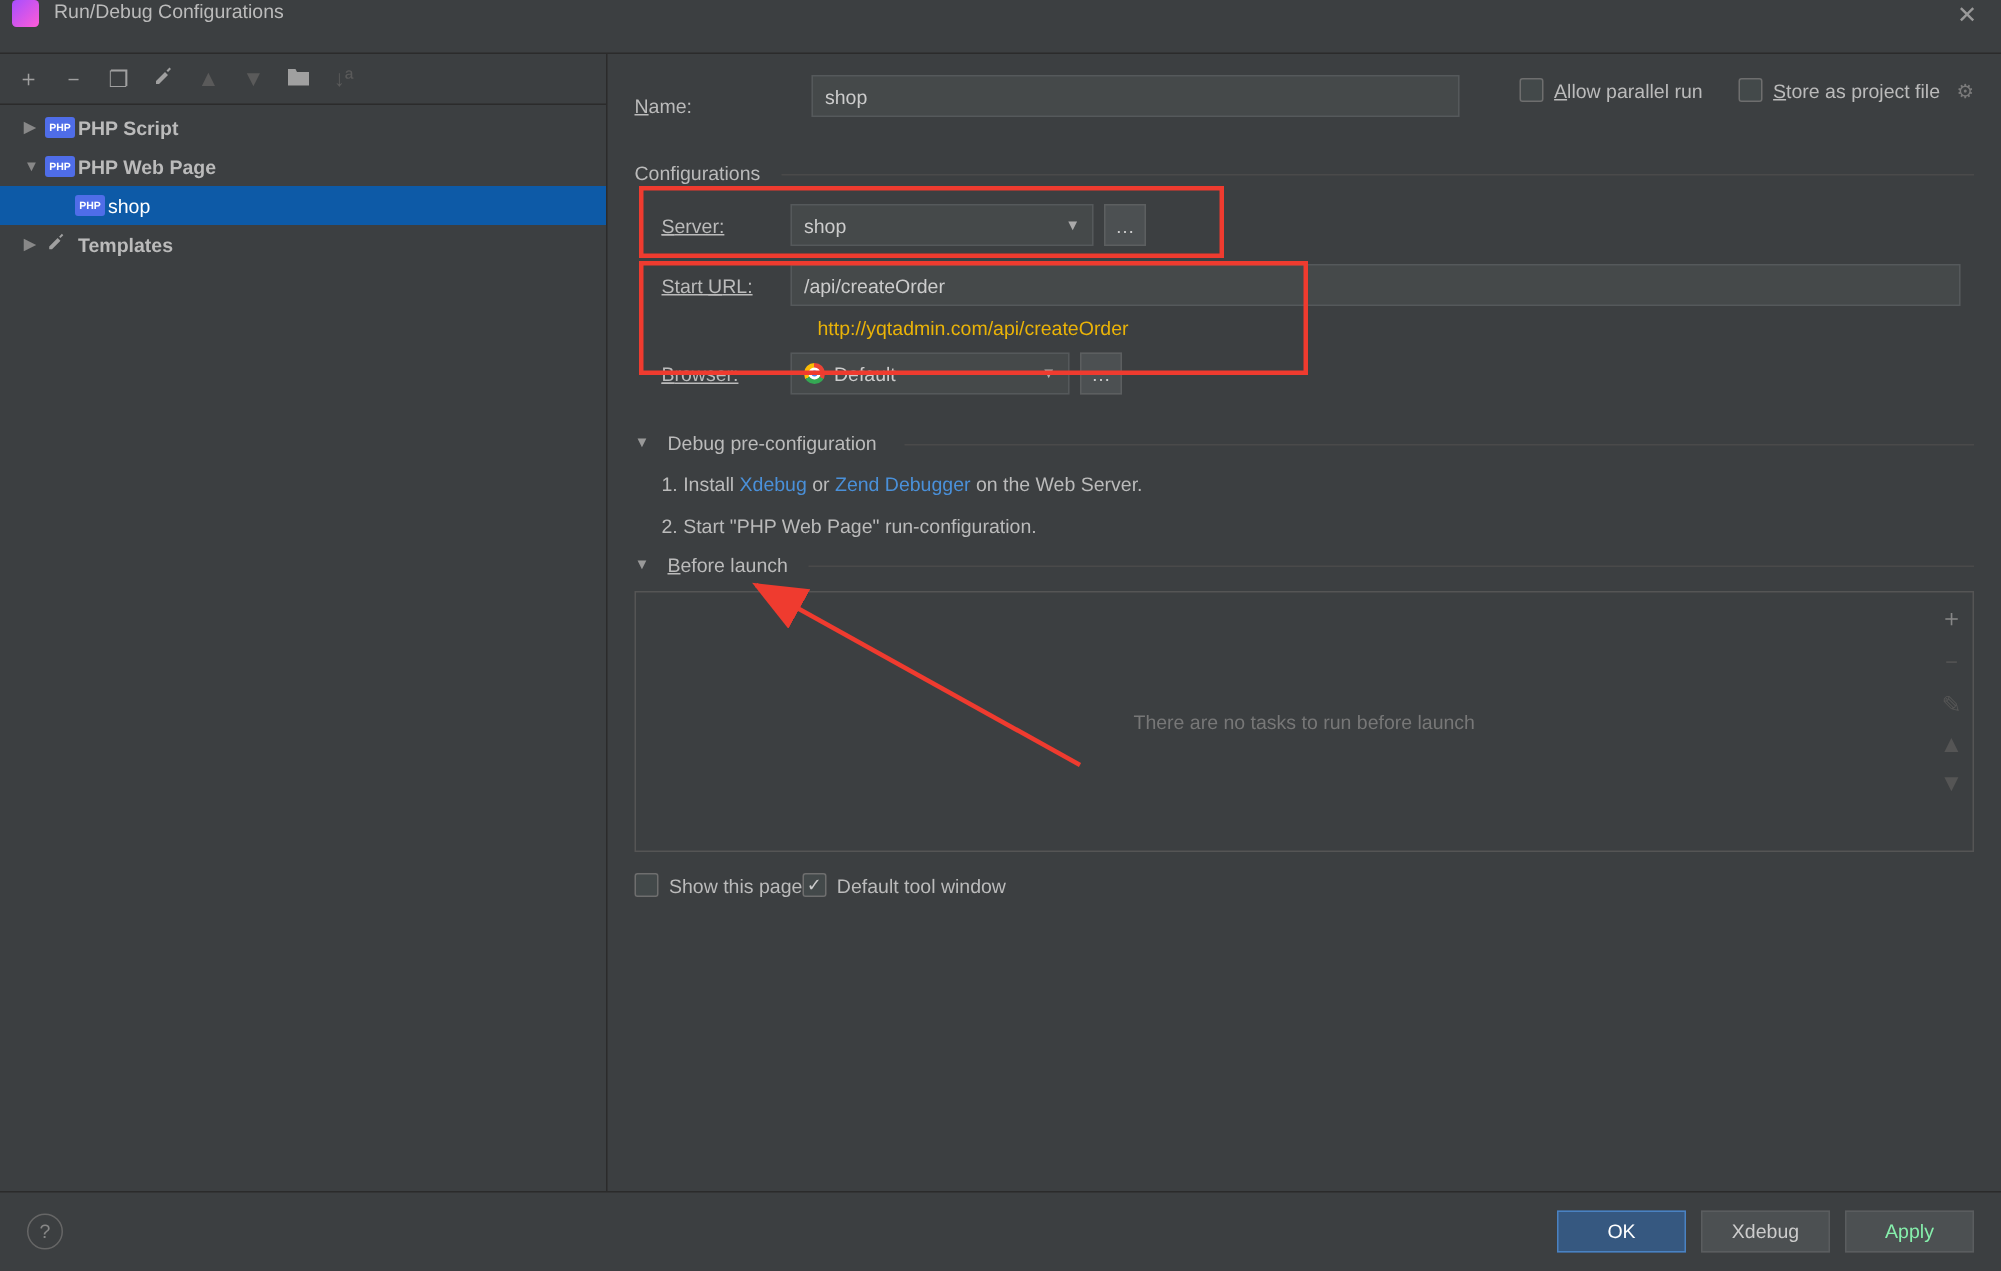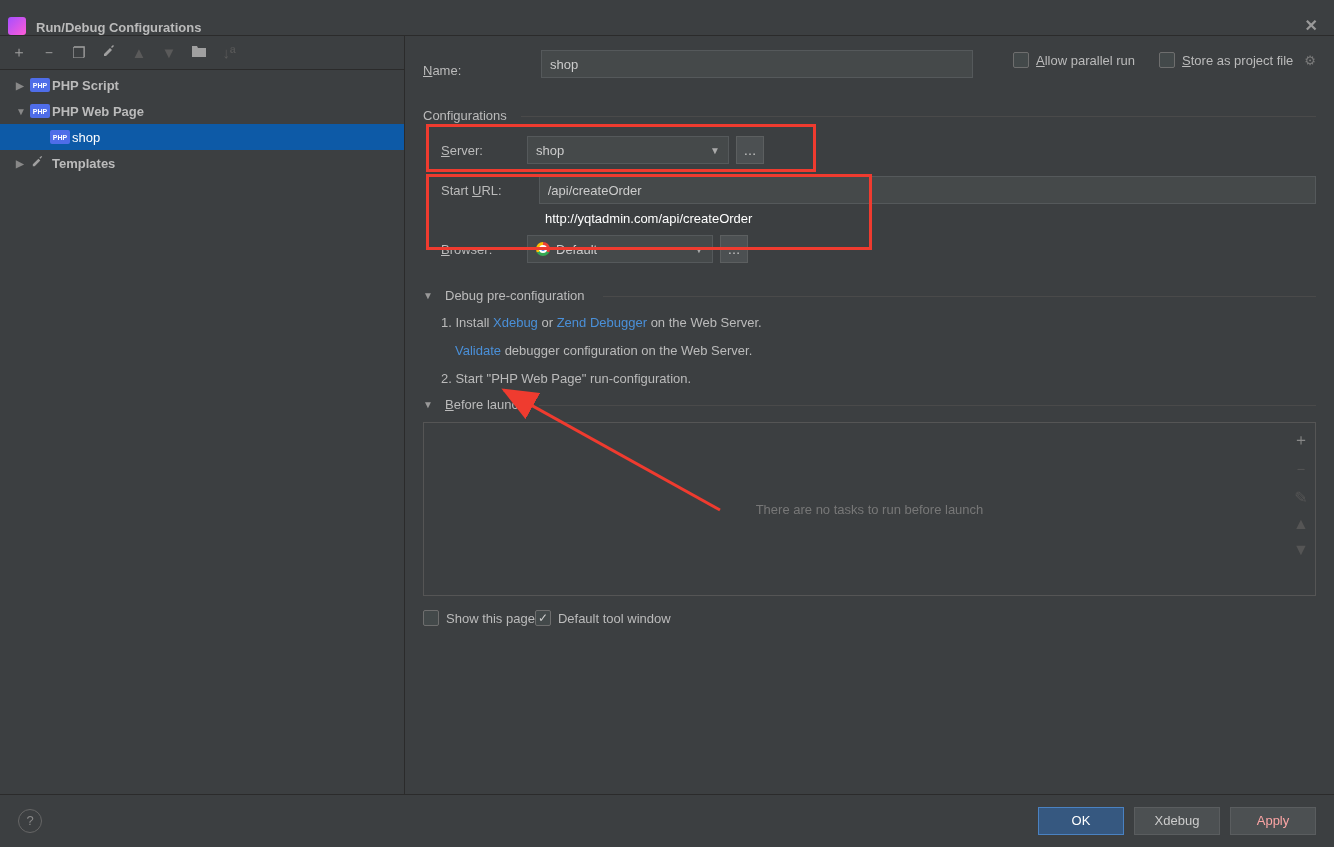--- a/index.html
+++ b/index.html
@@ -9,24 +9,23 @@
   background: #3c3f41;
   color: #bbbbbb;
   width: 1334px;
   height: 847px;
   overflow: hidden;
   position: relative;
 }
 .titlebar {
   height: 36px;
   display: flex;
-  align-items: flex-end;
+  align-items: flex-start;
   padding: 0 8px;
   border-bottom: 1px solid #2b2b2b;
-  font-weight: bold;
 }
 .app-icon {
   width: 18px; height: 18px;
   background: linear-gradient(135deg, #a64eff, #ff5cd7);
   border-radius: 3px;
   margin-right: 10px;
 }
 .title { flex: 1; color: #bbb; }
 .close-x { color: #999; font-size: 16px; padding: 0 8px; cursor: pointer; }
 
@@ -141,44 +140,44 @@
 }
 .config-body {
   padding-left: 18px;
   margin-bottom: 22px;
 }
 .config-row {
   display: flex;
   align-items: center;
   height: 34px;
 }
-.config-row .lbl { width: 86px; }
+.config-row .lbl { width: 86px; text-decoration: underline; }
 .select-box {
   display: flex;
   align-items: center;
   justify-content: space-between;
   background: #45494a;
   border: 1px solid #55595b;
   height: 28px;
   padding: 0 8px;
   color: #ccc;
 }
 .server-select { width: 202px; }
 .browser-select { width: 186px; }
 .dropdown-arrow { color: #aaa; font-size: 10px; }
 .ellipsis-btn {
   width: 28px; height: 28px;
   background: #4c5052; border: 1px solid #5c5f60;
   color: #ccc;
   display: inline-flex; align-items: center; justify-content: center;
   margin-left: 7px; cursor: pointer;
 }
-.start-url-input { width: 780px; margin-left: 12px; }
+.start-url-input { width: 780px; }
 .resolved-url {
-  color: #ffffff;
+  color: #eab308;
   margin-left: 104px;
   padding-top: 4px;
   padding-bottom: 6px;
 }
 .highlight-box {
   position: absolute;
   border: 3px solid #ef3b2f;
   pointer-events: none;
 }
 
@@ -253,21 +252,21 @@
   height: 28px;
   min-width: 86px;
   border: 1px solid #5a5d5f;
   background: #4c5052;
   color: #ccc;
   margin-left: 10px;
   cursor: pointer;
   font-size: 13px;
 }
 .btn.primary { background: #365880; border-color: #4a82c2; color: #fff; }
-.btn.disabled { color: #fca5a5; }
+.btn.disabled { color: #86efac; }
 
 .chrome-ball {
   width: 14px; height: 14px; border-radius: 50%;
   background: conic-gradient(#ea4335 0 120deg, #34a853 120deg 240deg, #fbbc05 240deg 360deg);
   position: relative; margin-right: 6px;
   display: inline-block;
 }
 .chrome-ball::after {
   content: ""; position: absolute; inset: 3px; background: #4285f4; border-radius: 50%;
   border: 2px solid #fff;
@@ -394,24 +393,20 @@
       <span>Debug pre-configuration</span>
     </div>
     <div class="debug-list">
       <div class="li">
         <span>1. Install </span>
         <span class="link">Xdebug</span>
         <span> or </span>
         <span class="link">Zend Debugger</span>
         <span> on the Web Server.</span>
       </div>
-      <div class="li" style="padding-left:14px">
-        <span class="link">Validate</span>
-        <span> debugger configuration on the Web Server.</span>
-      </div>
       <div class="li">2. Start "PHP Web Page" run-configuration.</div>
     </div>
 
     <div class="collapsible-header before-header">
       <span class="arrow">▼</span>
       <span><span class="underline-char">B</span>efore launch</span>
     </div>
     <div class="before-body">
       <div class="tasks-box">
         <span>There are no tasks to run before launch</span>

